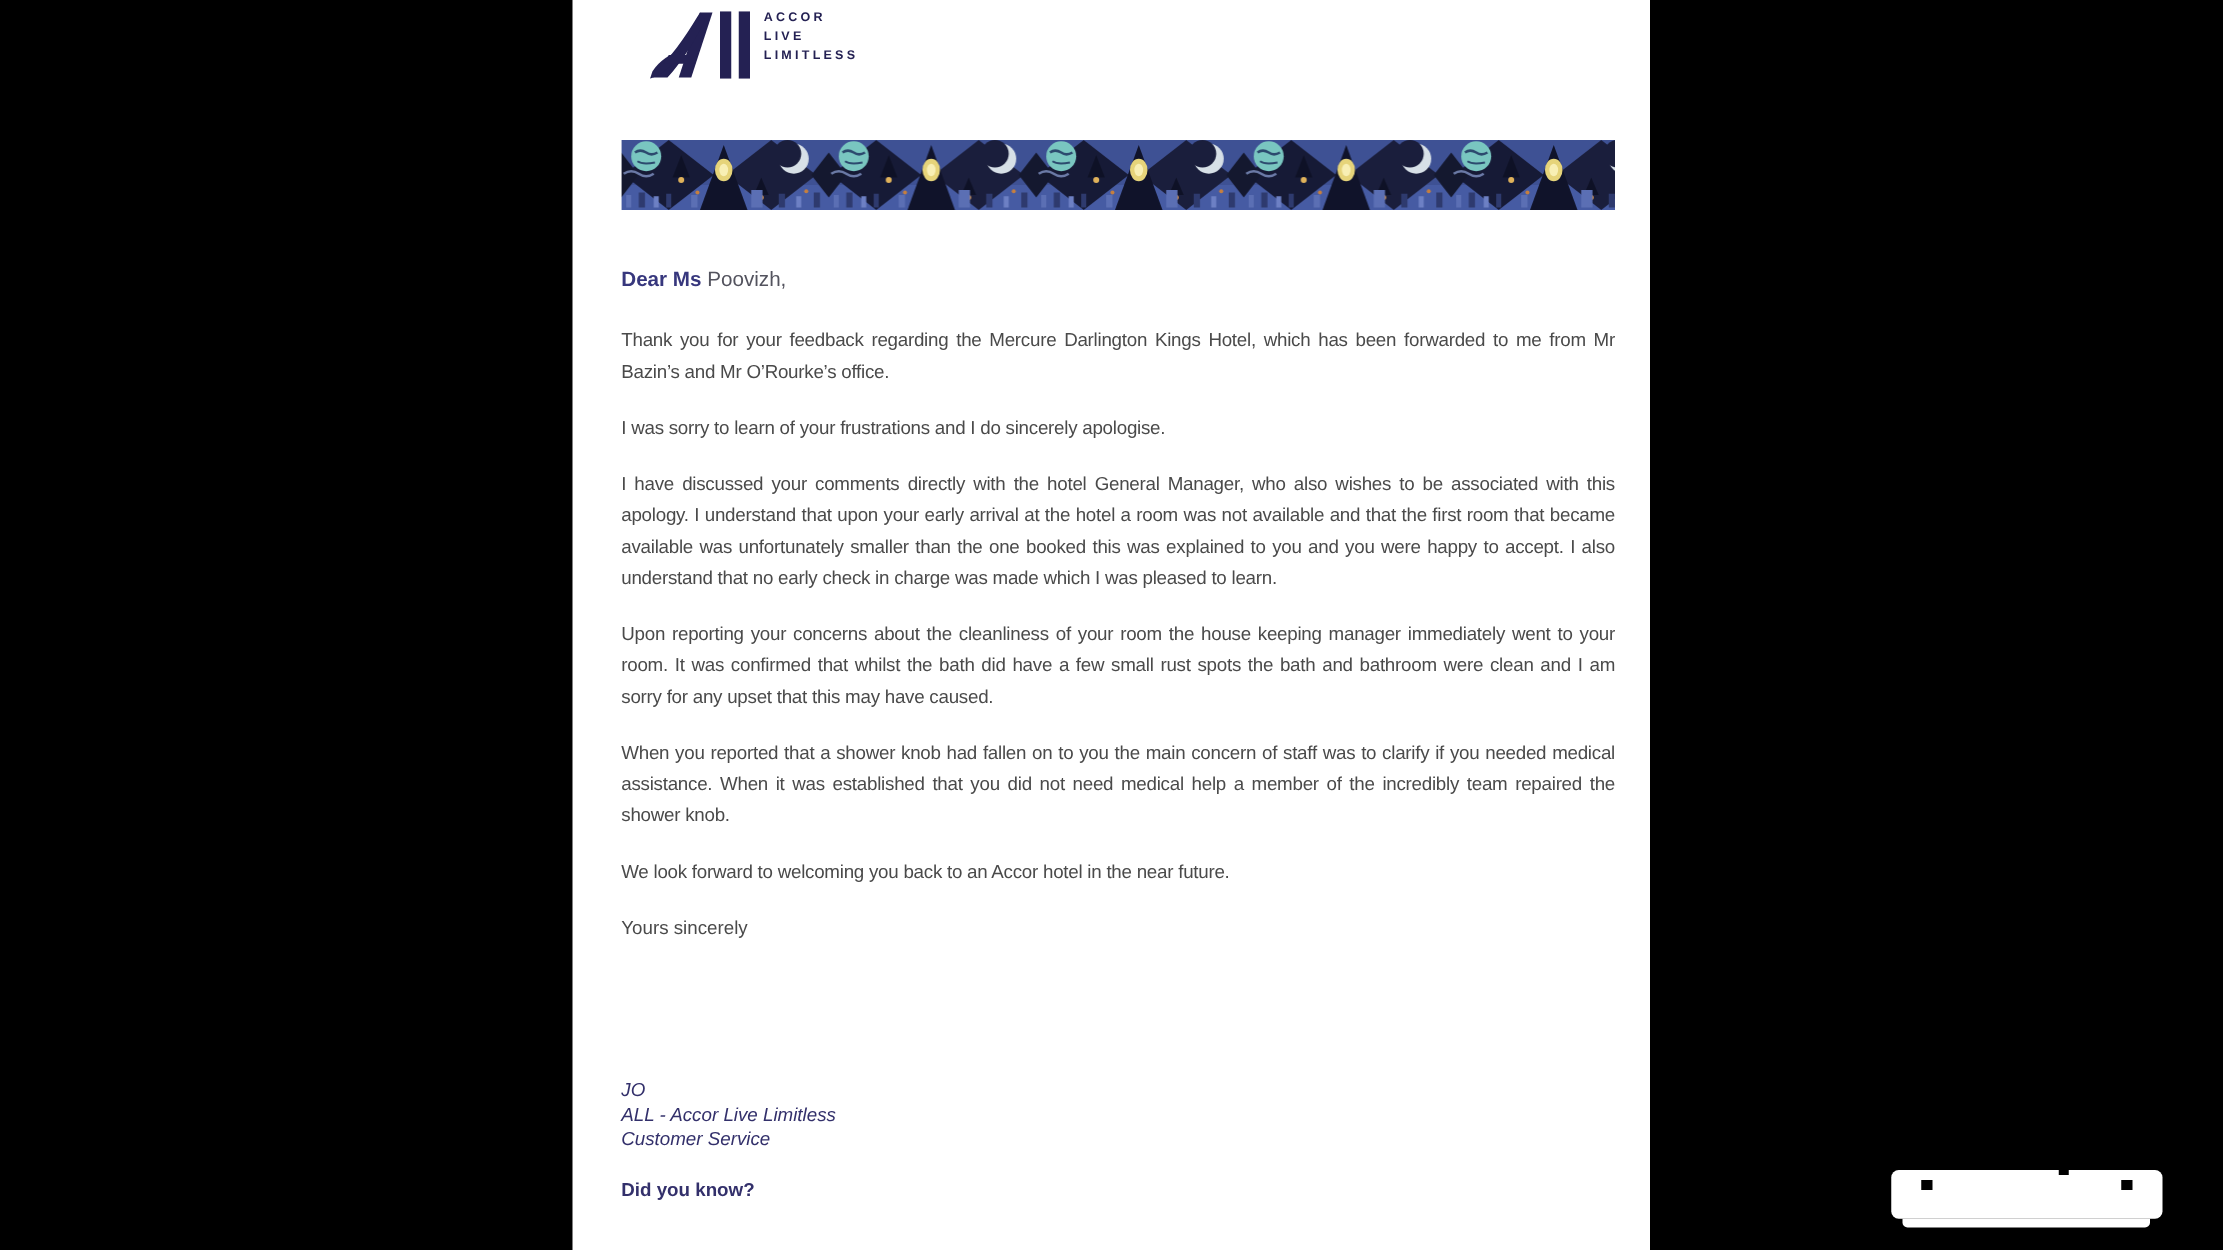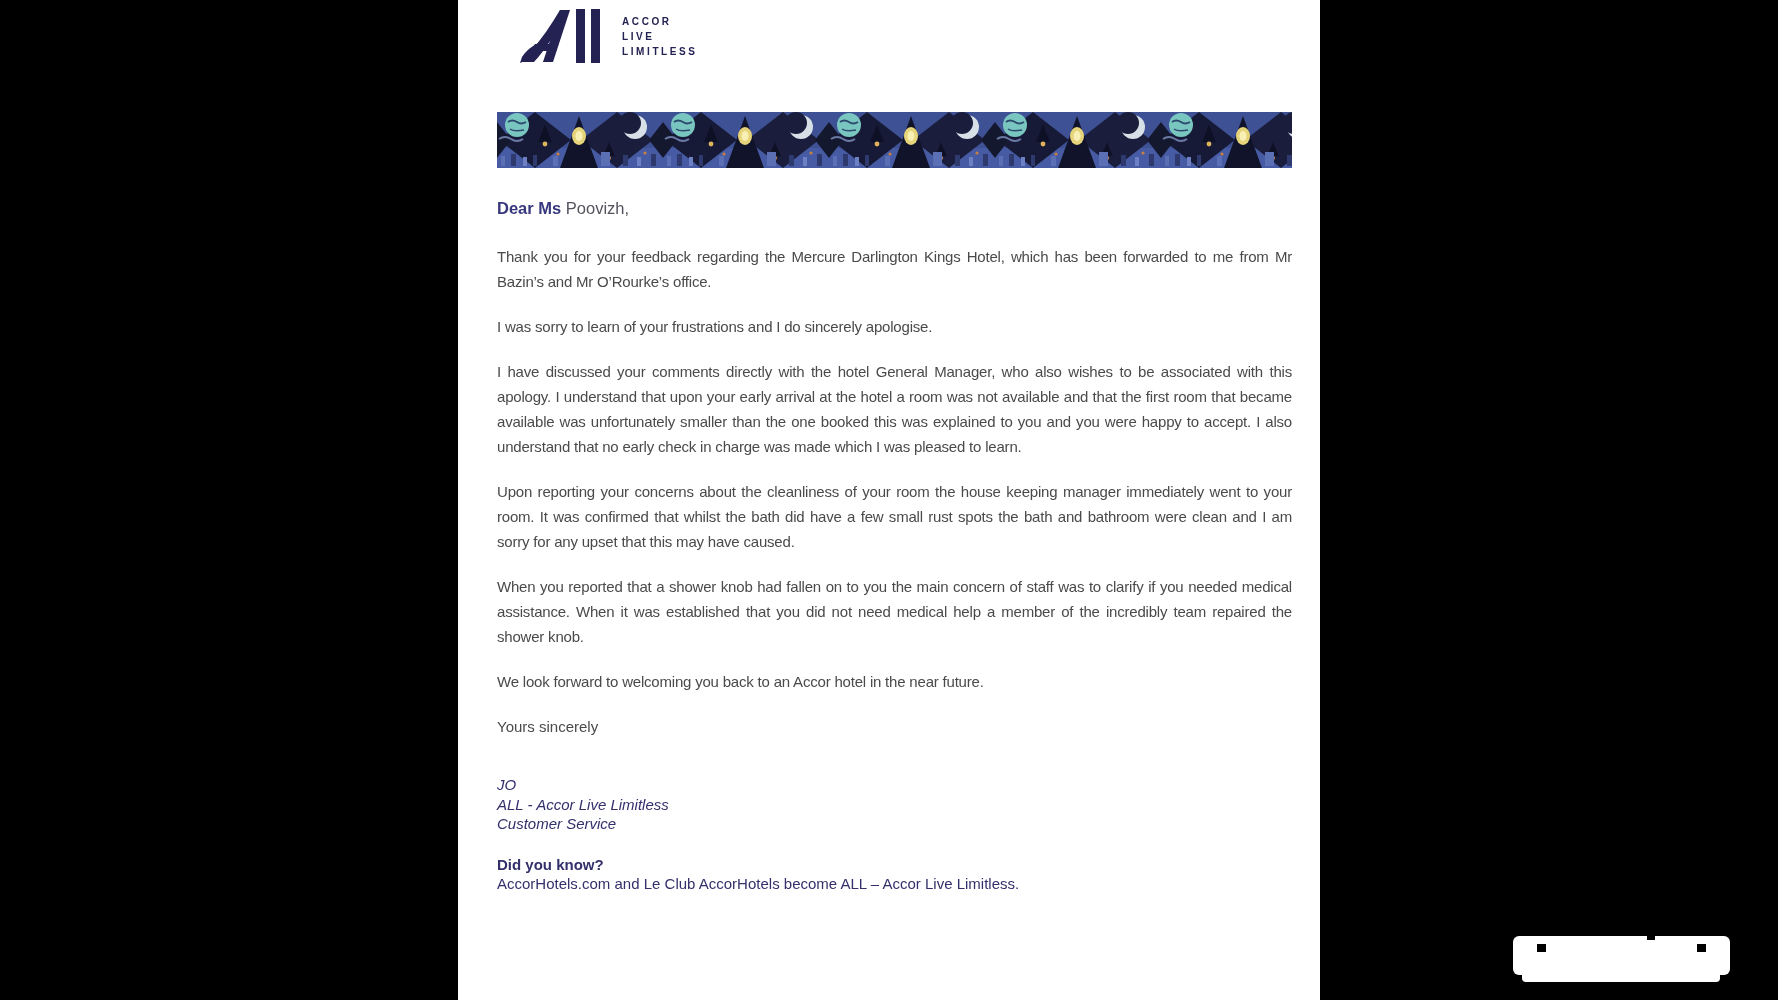--- a/index.html
+++ b/index.html
@@ -14,22 +14,21 @@
     position: absolute;
     left: 458px; top: 0;
     width: 862px; height: 1000px;
     background: #ffffff;
   }
   
   .logo {
     position: absolute;
     left: 58px; top: 9px;
     display: flex;
-    align-items: center;
-    gap: 20px;
+    gap: 9px;
   }
   .logo-lines {
     display: flex;
     flex-direction: column;
     gap: 4px;
     color: #242153;
     font-size: 10px;
     font-weight: bold;
     letter-spacing: 2.6px;
     line-height: 11px;
@@ -41,42 +40,42 @@
     width: 795px; height: 56px;
     overflow: hidden;
   }
   
   .letter {
     position: absolute;
     left: 39px; top: 196px;
     width: 795px;
   }
   .salutation {
-    margin: 0 0 23px 0;
+    margin: 16px 0 23px 0;
     font-size: 16.5px;
     line-height: 25px;
   }
   .sal-bold { color: #37377d; font-weight: bold; }
   .sal-name { color: #53535e; }
   .para {
     margin: 0 0 20px 0;
     font-size: 15px;
     letter-spacing: -0.2px;
     line-height: 25px;
     color: #4a4a4a;
     text-align: justify;
   }
   .closing {
     margin: 0;
     font-size: 15px;
     line-height: 25px;
     color: #4a4a4a;
   }
   .signature {
-    margin-top: 36px;
+    margin-top: 108px;
     font-style: italic;
     color: #33306b;
     font-size: 15px;
     line-height: 19.5px;
   }
   .signature p, .didyouknow p { margin: 0; }
   .didyouknow {
     margin-top: 21px;
     color: #33306b;
     font-size: 15px;
@@ -200,21 +199,20 @@
     <p class="closing">Yours sincerely</p>
 
     <div class="signature">
       <p>JO</p>
       <p>ALL - Accor Live Limitless</p>
       <p>Customer Service</p>
     </div>
 
     <div class="didyouknow">
       <p class="dyk-heading">Did you know?</p>
-      <p>AccorHotels.com and Le Club AccorHotels become ALL – Accor Live Limitless.</p>
     </div>
   </section>
 
 </main>
 
 <div class="overlay">
   <span class="notch"></span>
   <span class="dot dot-l"></span>
   <span class="dot dot-r"></span>
   <span class="strip"></span>

